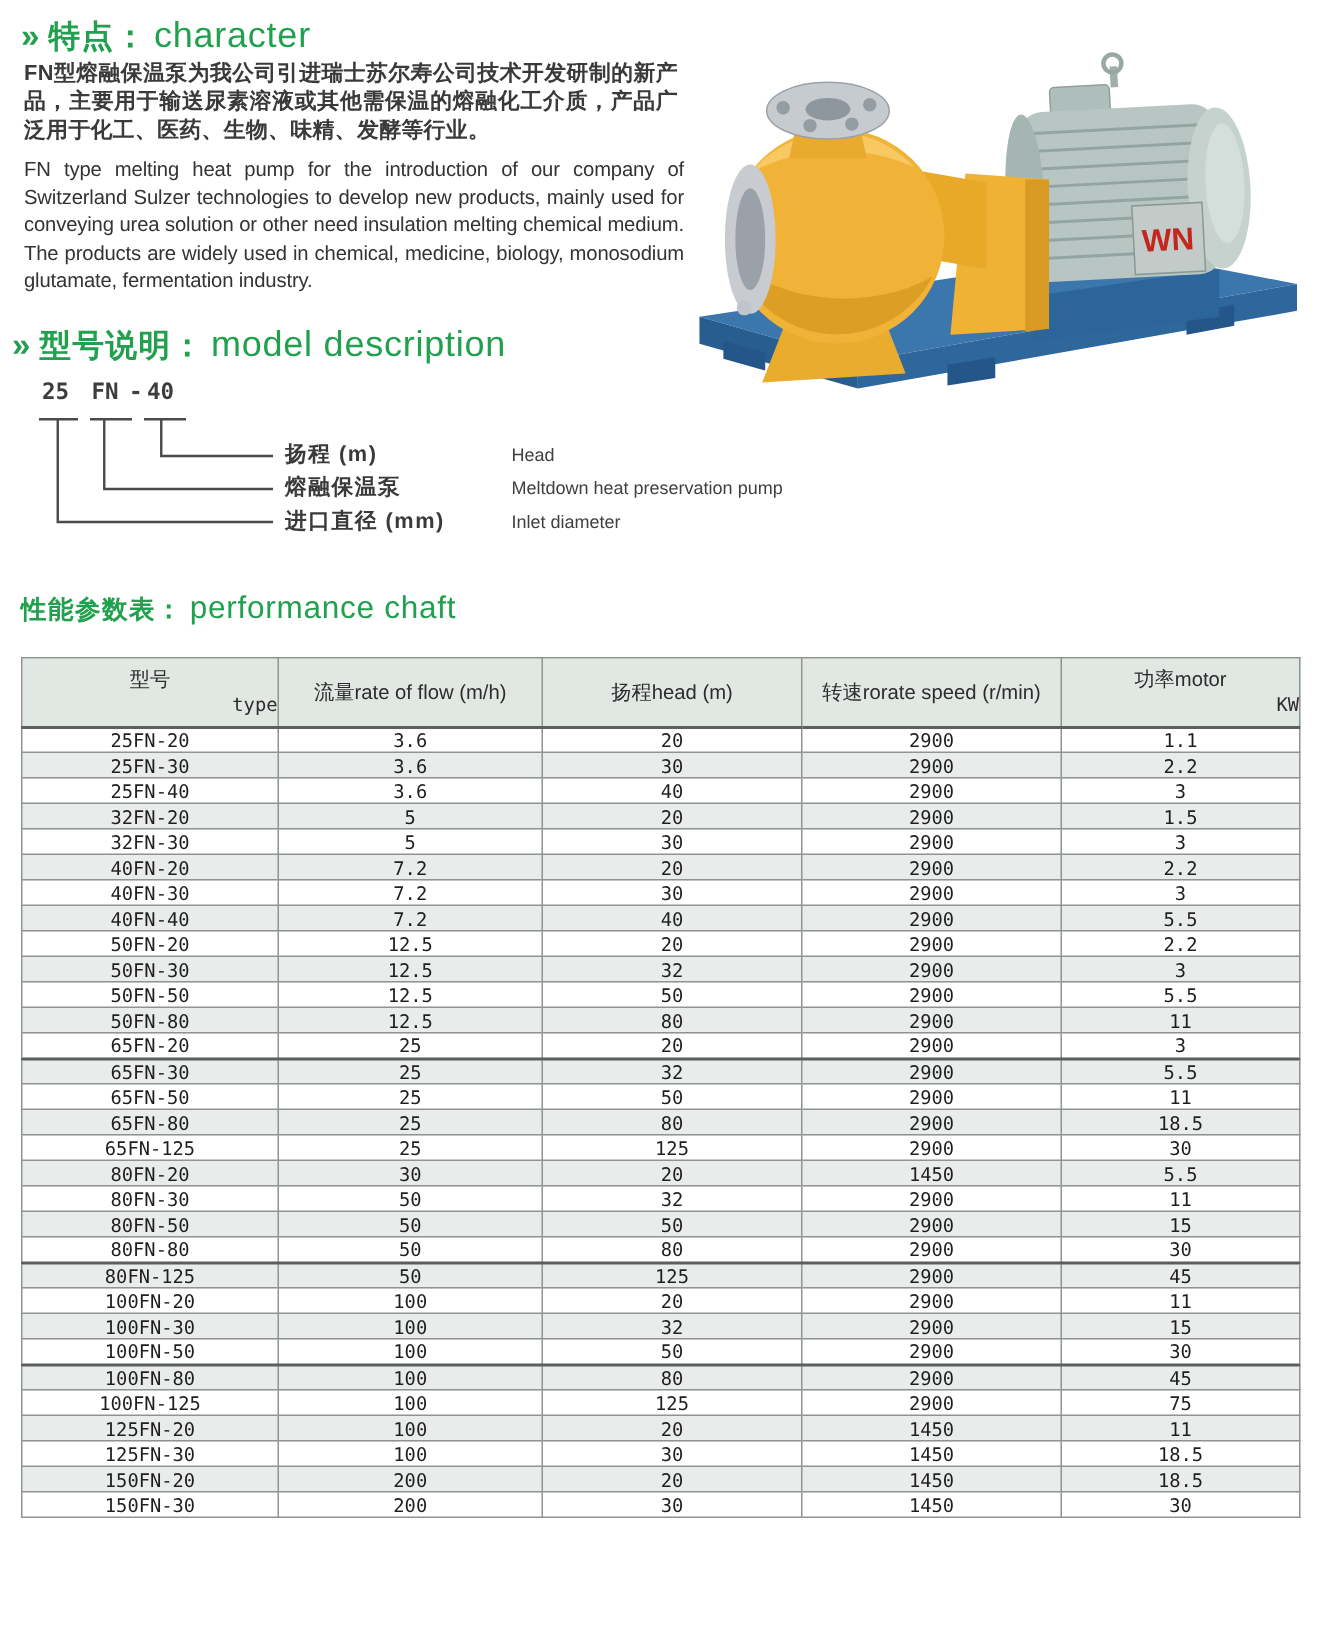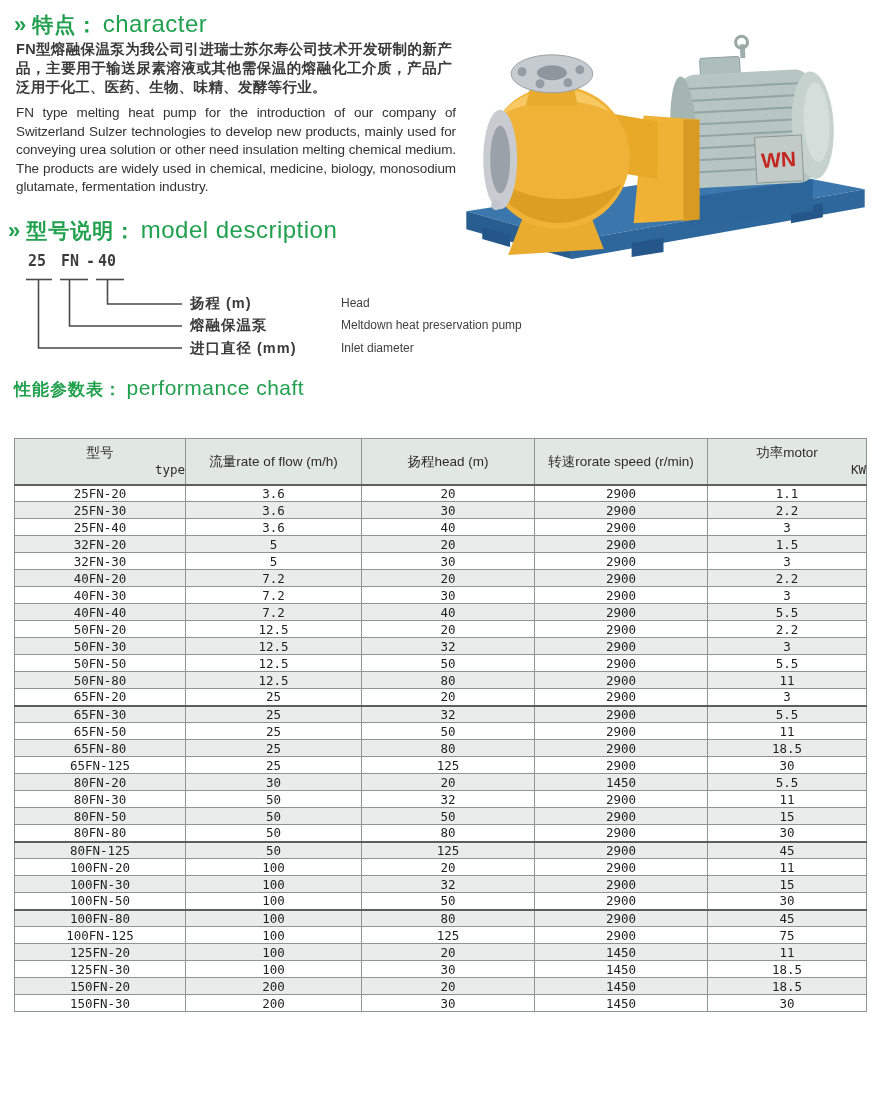--- a/index.html
+++ b/index.html
@@ -169,21 +169,21 @@
     <div class="diag-label" style="left:0; top:66px; width:470px;">
       <span class="zh">熔融保温泵</span>
       <span class="en">Meltdown heat preservation pump</span>
     </div>
     <div class="diag-label" style="left:0; top:89px; width:470px;">
       <span class="zh">进口直径 (mm)</span>
       <span class="en">Inlet diameter</span>
     </div>
   </div>
 
-  <div class="heading small" style="left:14px; top:376px;">
+  <div class="heading small" style="left:14px; top:394px;">
     <span class="zh">性能参数表：</span> <span class="en">performance chaft</span>
   </div>
 
   <table class="perf-table">
     <colgroup>
       <col style="width:171px">
         <col style="width:176px">
         <col style="width:173px">
         <col style="width:173px">
         <col style="width:159px">

